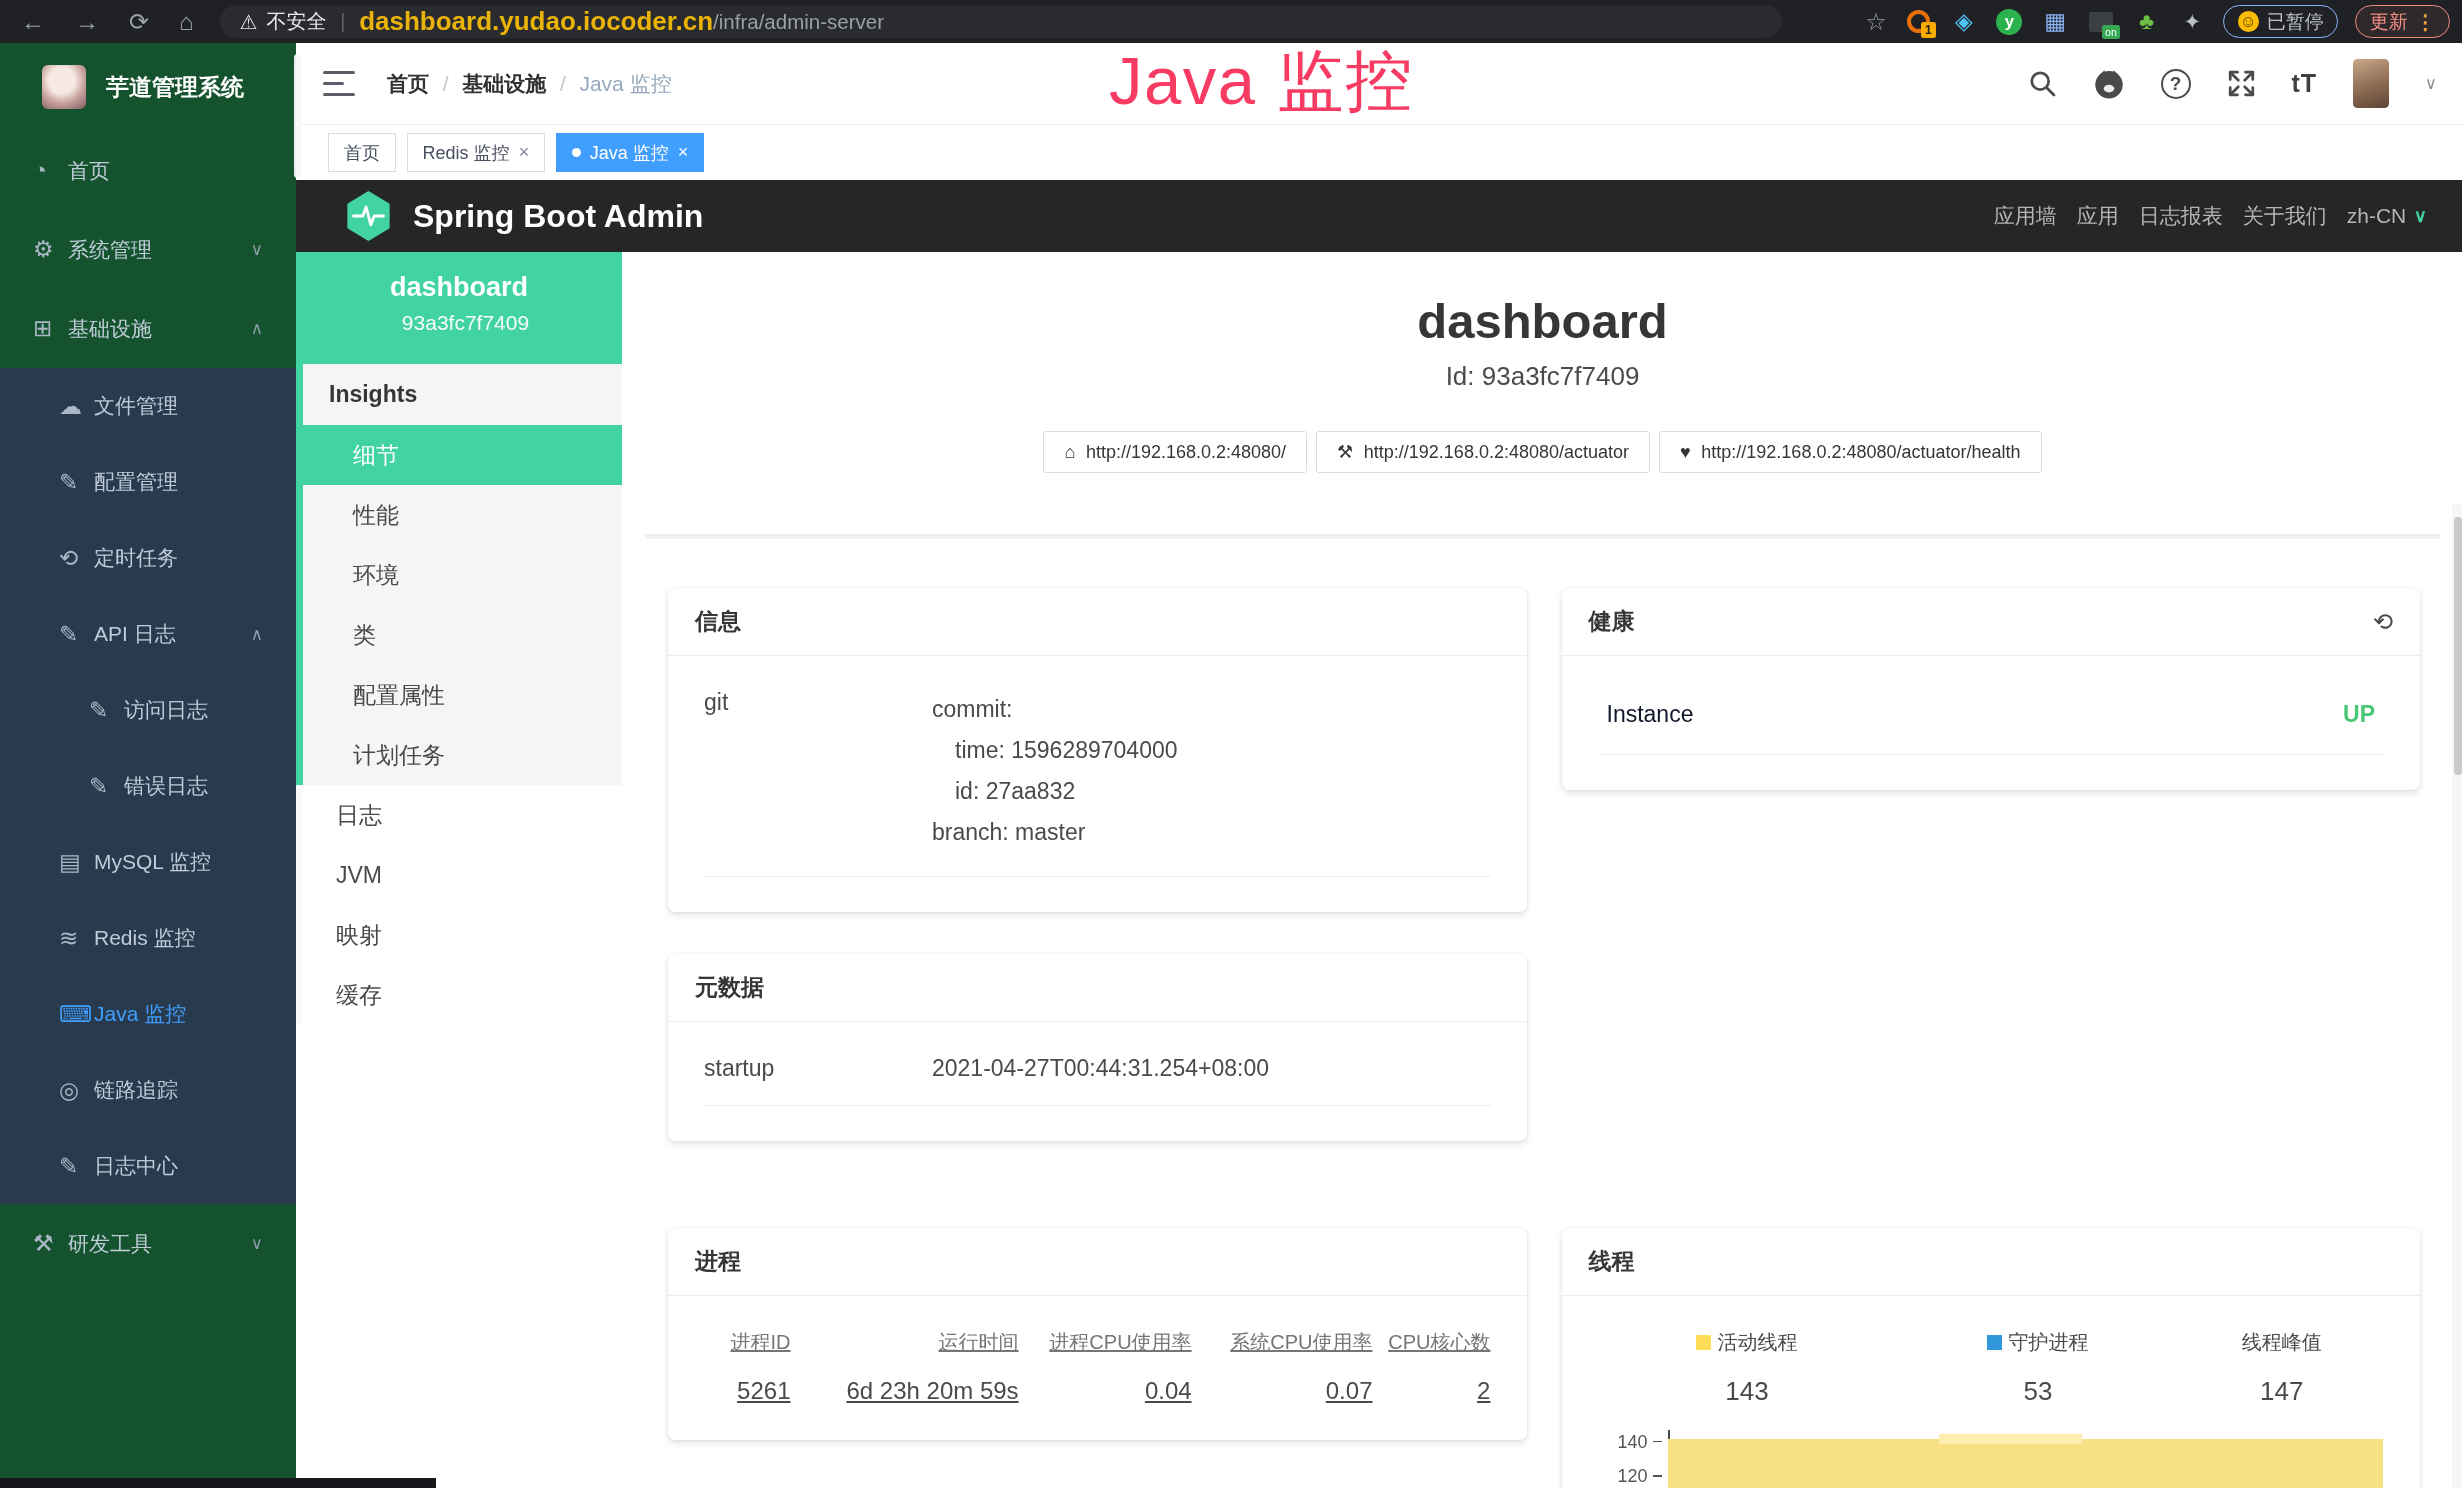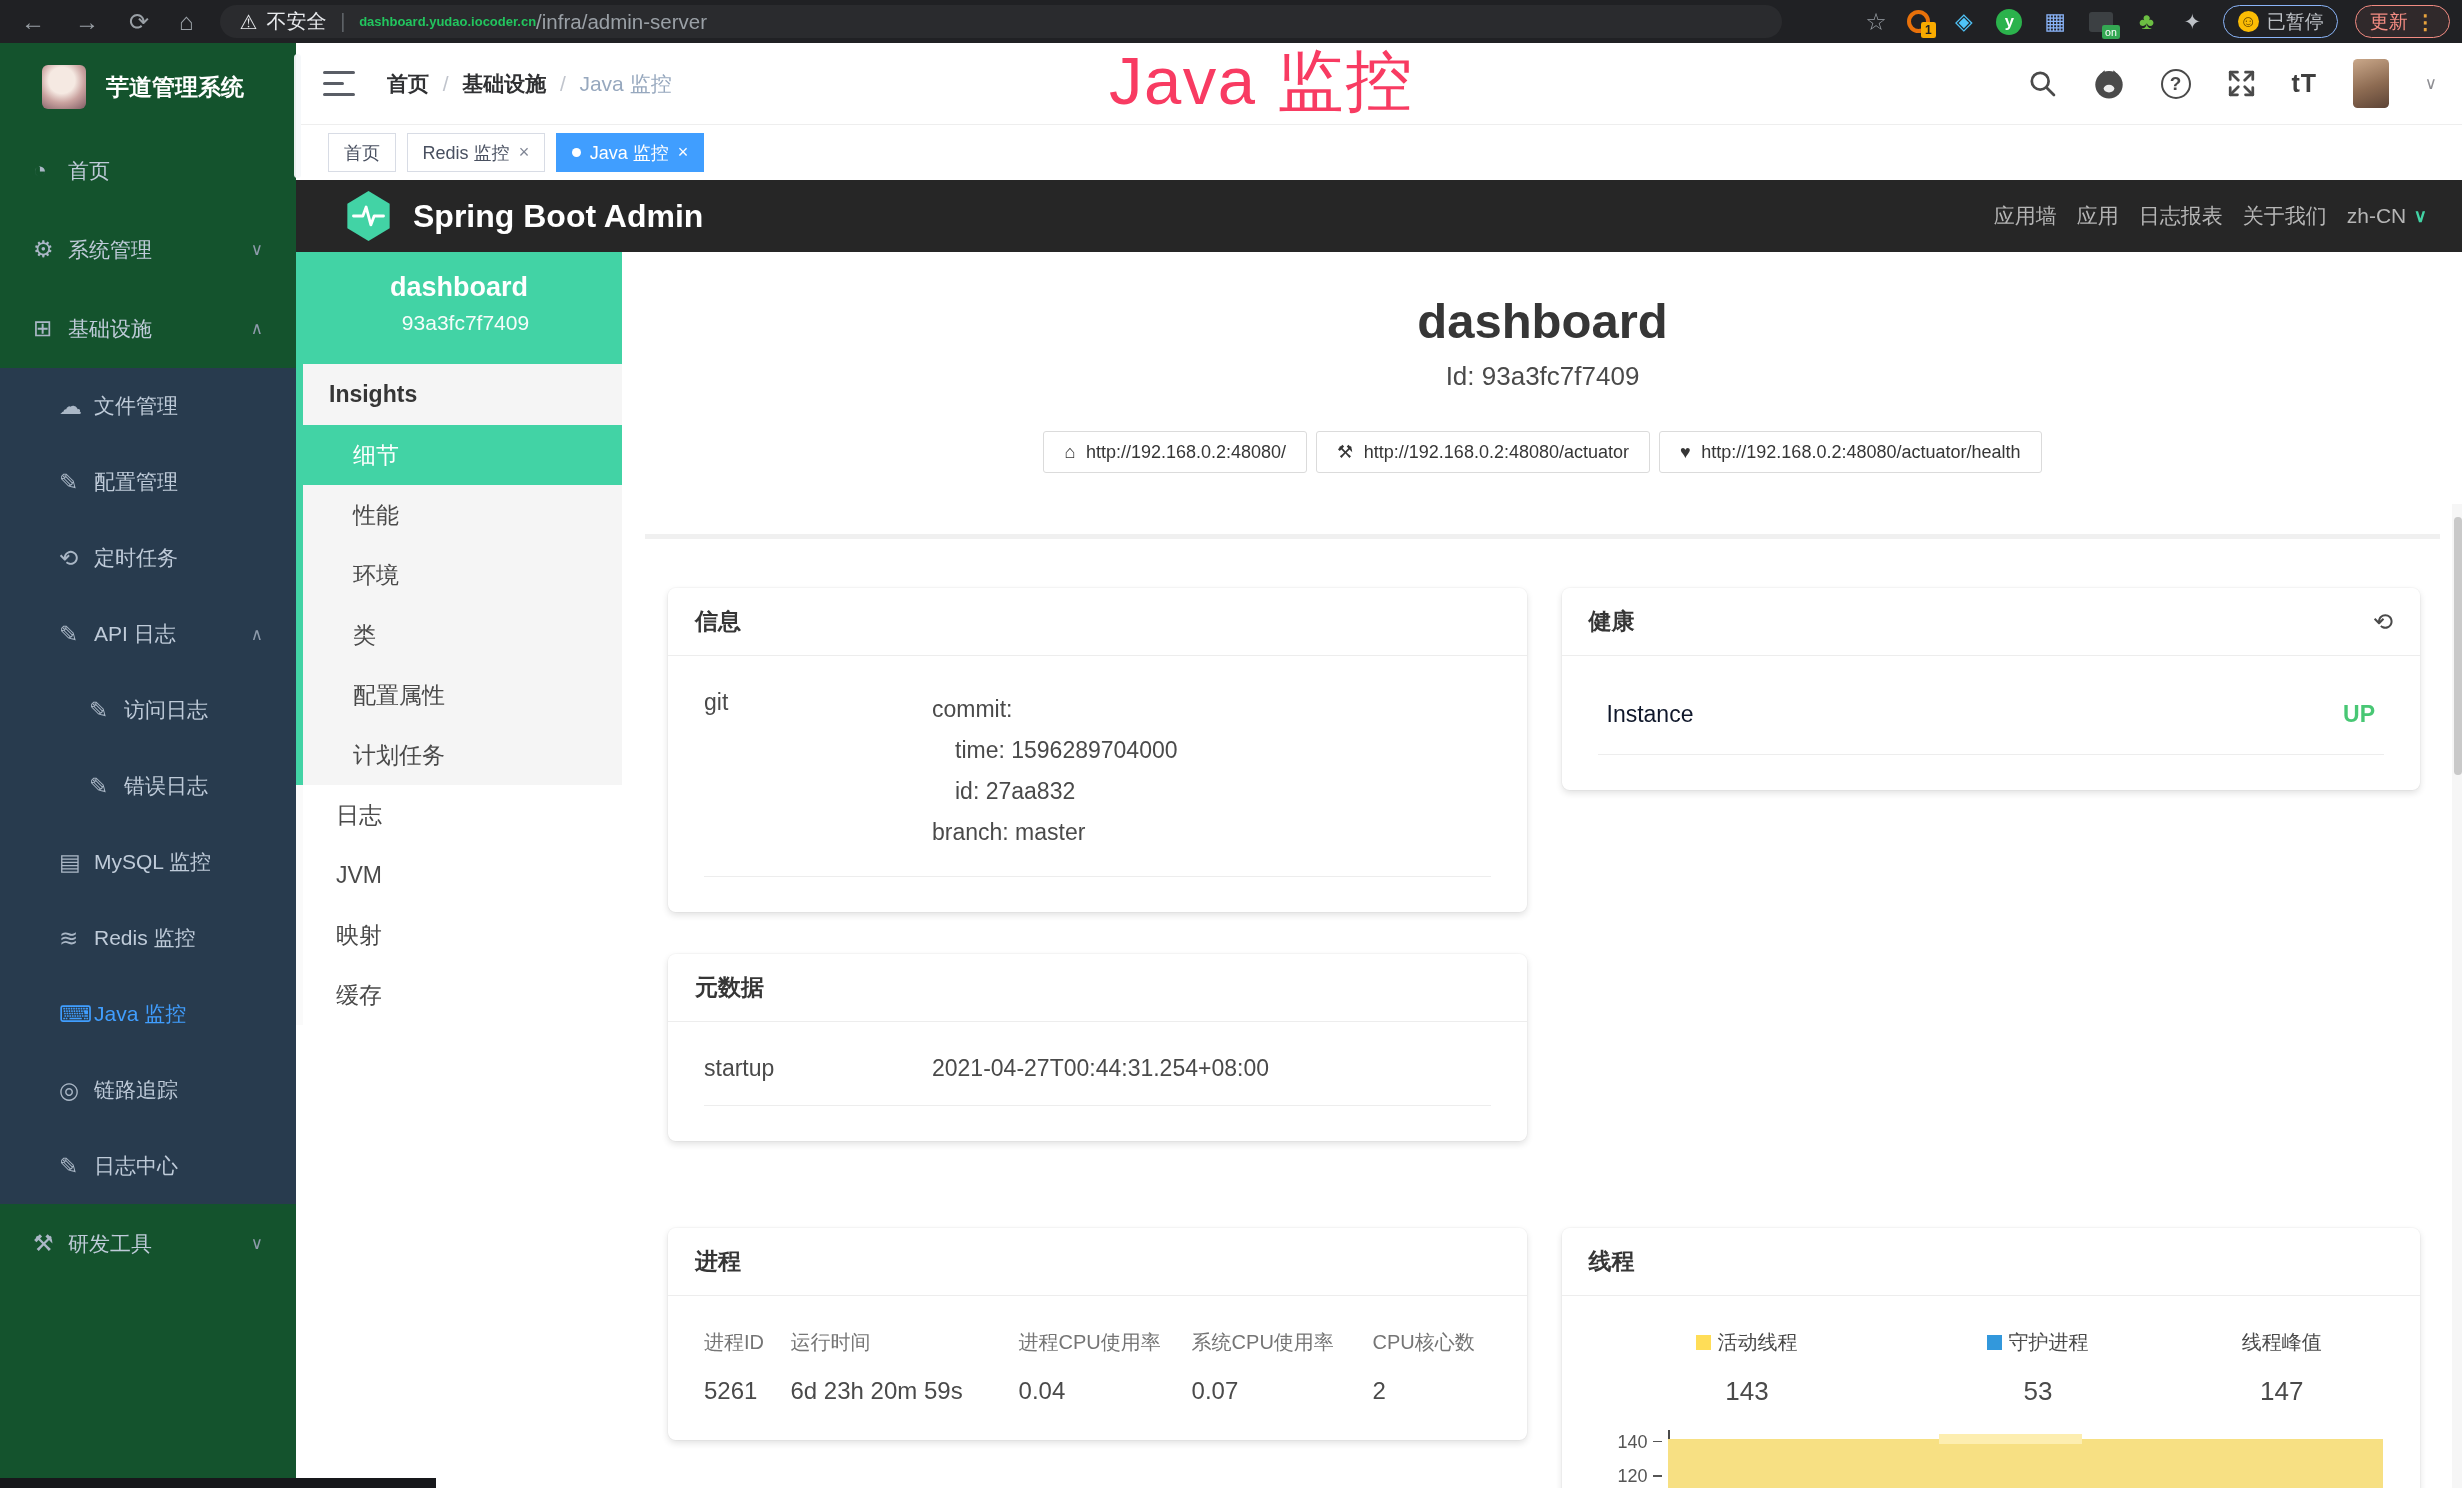--- a/index.html
+++ b/index.html
@@ -9,21 +9,21 @@
   
   .browser-bar { position:absolute; top:0; left:0; width:2462px; height:43px; background:#202124;
     display:flex; align-items:center; z-index:50; }
   .nav-ico { color:#9aa0a6; font-size:24px; margin-left:30px; cursor:pointer; }
   .nav-ico:first-child { margin-left:21px; }
   .omnibox { height:33px; border-radius:16.7px; background:#2a2b2e; display:flex; align-items:center;
     margin-left:26px; width:1562px; padding:0 20px; color:#e8eaed; }
   .omni-warn { color:#e8eaed; font-size:20px; margin-right:9px; }
   .omni-sec { font-size:20px; color:#e8eaed; margin-right:13.7px; }
   .omni-div { color:#5f6368; font-size:20px; margin-right:13.7px; }
-  .omni-host { font-size:13px; color:#22c55e; font-weight:bold; }
+  .omni-host { font-size:26px; color:#eab308; font-weight:bold; }
   .omni-path { font-size:20.5px; color:#9aa0a6; }
   .brw-right { position:absolute; right:12px; top:0; height:43px; display:flex; align-items:center; gap:16.7px; }
   .ext { width:29px; height:29px; display:flex; align-items:center; justify-content:center;
     font-size:18px; position:relative; cursor:pointer; }
   .ext-ring { width:23px; height:23px; border:4.6px solid #e8710a; border-radius:50%; }
   .ext-badge { position:absolute; right:-3px; bottom:-1.5px; background:#f9ab00; color:#202124;
     font-size:12px; font-weight:bold; padding:0.8px 3.8px; border-radius:2.3px; }
   .ext-pin { color:#4fc3f7; font-size:23px; }
   .ext-y { width:26px; height:26px; border-radius:50%; background:#2bb24c; color:#fff;
     display:flex; align-items:center; justify-content:center; font-size:16.7px; font-weight:bold; }
@@ -142,21 +142,21 @@
   .kv-lines .ind { padding-left:23px; }
   .card-info { grid-area:1 / 1; }
   .card-health { grid-area:1 / 2; }
   .card-meta { grid-area:2 / 1; margin-top:42px; }
   .card-proc { grid-area:3 / 1; margin-top:87px; }
   .card-threads { grid-area:3 / 2; margin-top:87px; }
   .health-row { display:flex; justify-content:space-between; font-size:23px; padding:12px 9px 26px;
     border-bottom:1.5px solid #ededed; }
   .health-name { color:#0f172a; font-weight:400; }
   .up { color:#48c774; font-weight:bold; }
-  .proc-cols { display:flex; text-align:left; }
+  .proc-cols { display:flex; text-align:right;text-decoration:underline; }
   .proc-cols .c1{width:11%;} .proc-cols .c2{width:29%;} .proc-cols .c3{width:22%;}
   .proc-cols .c4{width:23%;} .proc-cols .c5{width:15%;}
   .proc-head { font-size:20px; color:#757575; }
   .proc-vals { font-size:24px; color:#4a4a4a; margin-top:21px; }
   .legend-row { display:flex; text-align:center; font-size:20px; color:#4a4a4a; }
   .legend-row .c1{width:38%;} .legend-row .c2{width:36%;} .legend-row .c3{width:26%;}
   .lg { display:inline-flex; align-items:center; gap:6px; }
   .sq { width:15px; height:15px; display:inline-block; }
   .legend-vals { display:flex; text-align:center; font-size:26px; color:#4a4a4a; margin-top:20px; }
   .legend-vals .c1{width:38%;} .legend-vals .c2{width:36%;} .legend-vals .c3{width:26%;}

